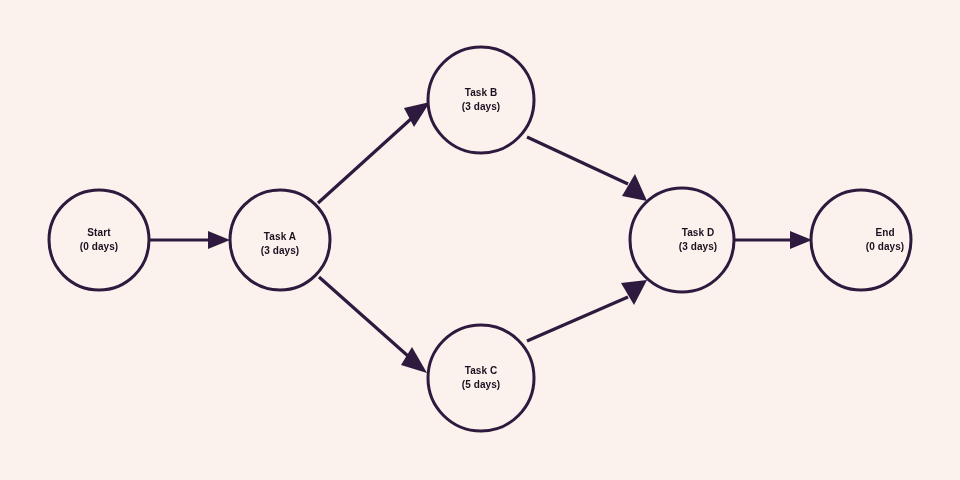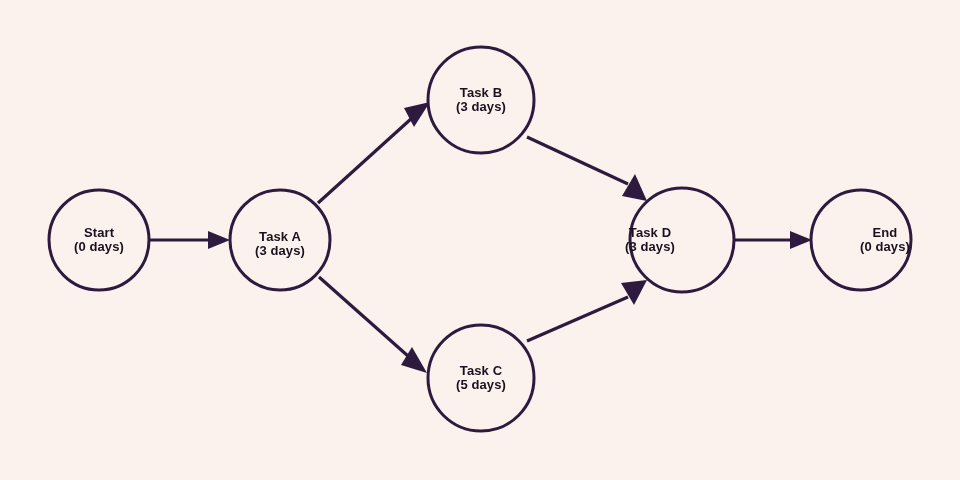--- a/index.html
+++ b/index.html
@@ -40,21 +40,21 @@
   .arrow-head {
     fill: #2e1a3e;
     stroke: none;
   }
   .node-label-text {
     position: absolute;
     transform: translate(-50%, -50%);
     text-align: center;
     color: #1c1020;
     font-family: "Liberation Sans", sans-serif;
-    font-size: 13px;
+    font-size: 10px;
     font-weight: bold;
     line-height: 14px;
     white-space: nowrap;
     letter-spacing: 0.1px;
     pointer-events: none;
   }
   .node-label-text .label-name,
   .node-label-text .label-duration {
     display: block;
   }
@@ -117,21 +117,21 @@
   <div class="node-label-text" style="left:481px; top:100px;">
     <span class="label-name">Task B</span>
     <span class="label-duration">(3 days)</span>
   </div>
 
   <div class="node-label-text" style="left:481px; top:378px;">
     <span class="label-name">Task C</span>
     <span class="label-duration">(5 days)</span>
   </div>
 
-  <div class="node-label-text" style="left:650px; top:240px;">
+  <div class="node-label-text" style="left:698px; top:240px;">
     <span class="label-name">Task D</span>
     <span class="label-duration">(3 days)</span>
   </div>
 
   <div class="node-label-text" style="left:861px; top:240px;margin-left:24px;">
     <span class="label-name">End</span>
     <span class="label-duration">(0 days)</span>
   </div>
 
 </div>

